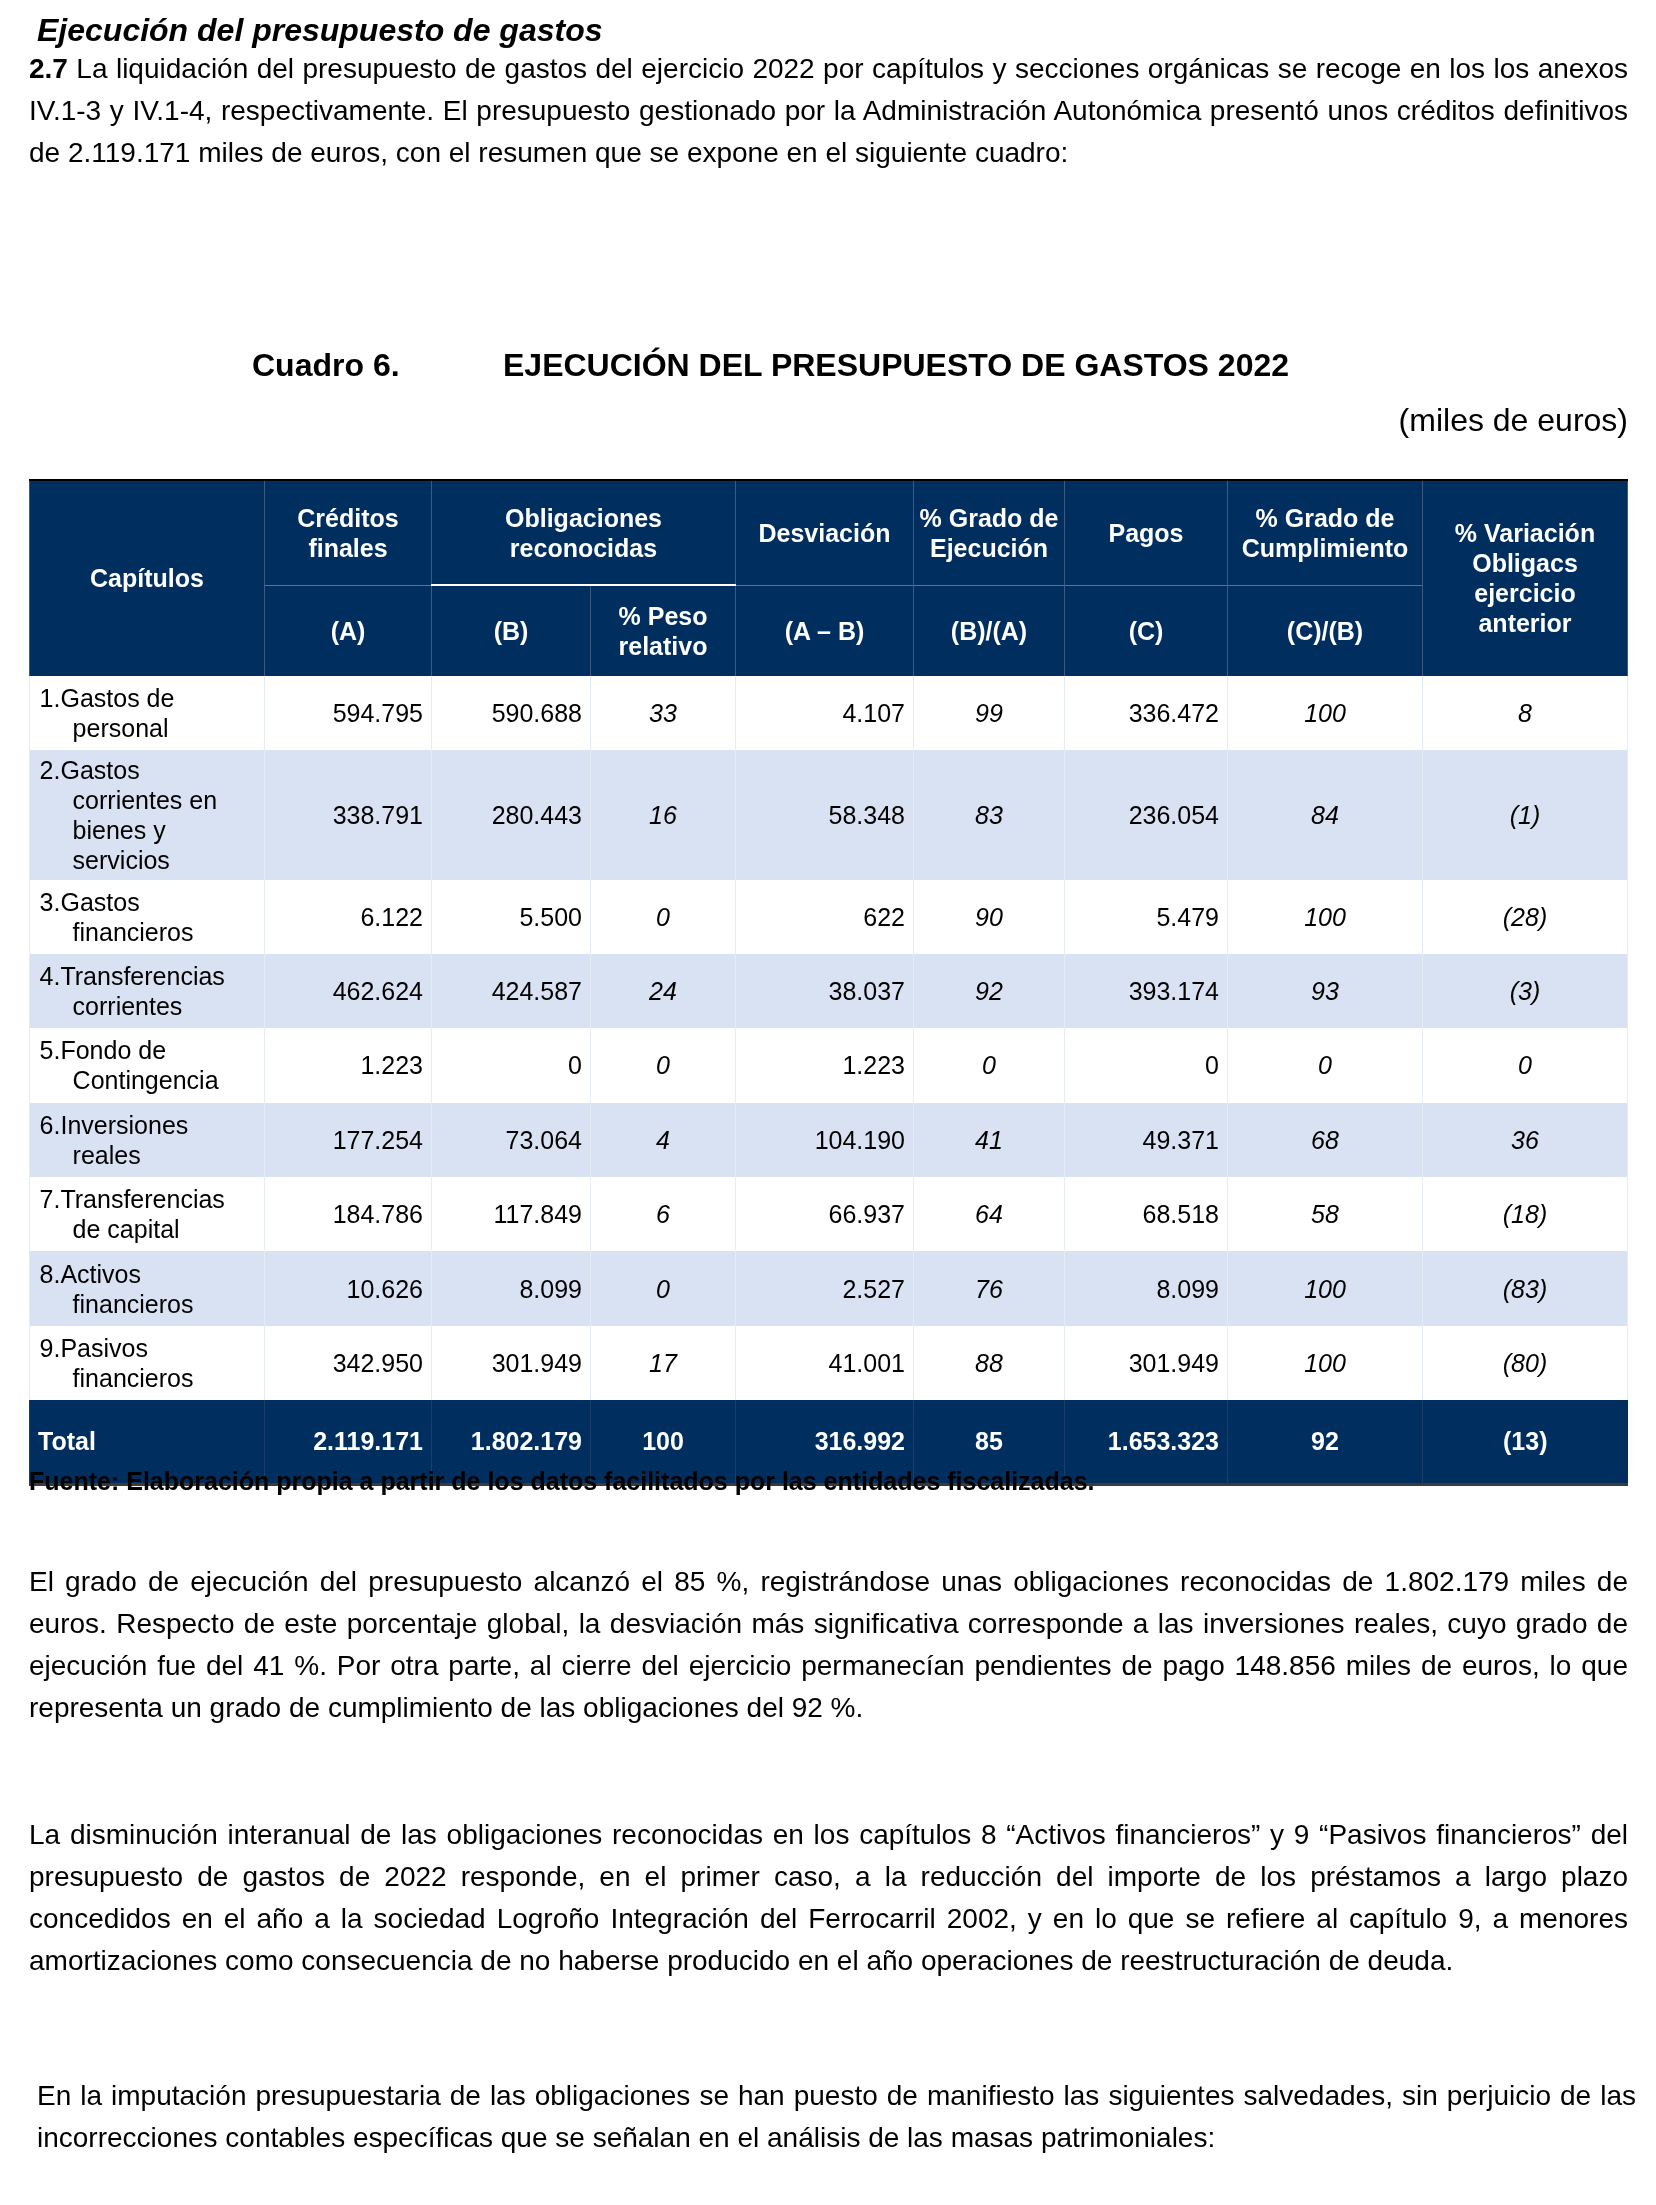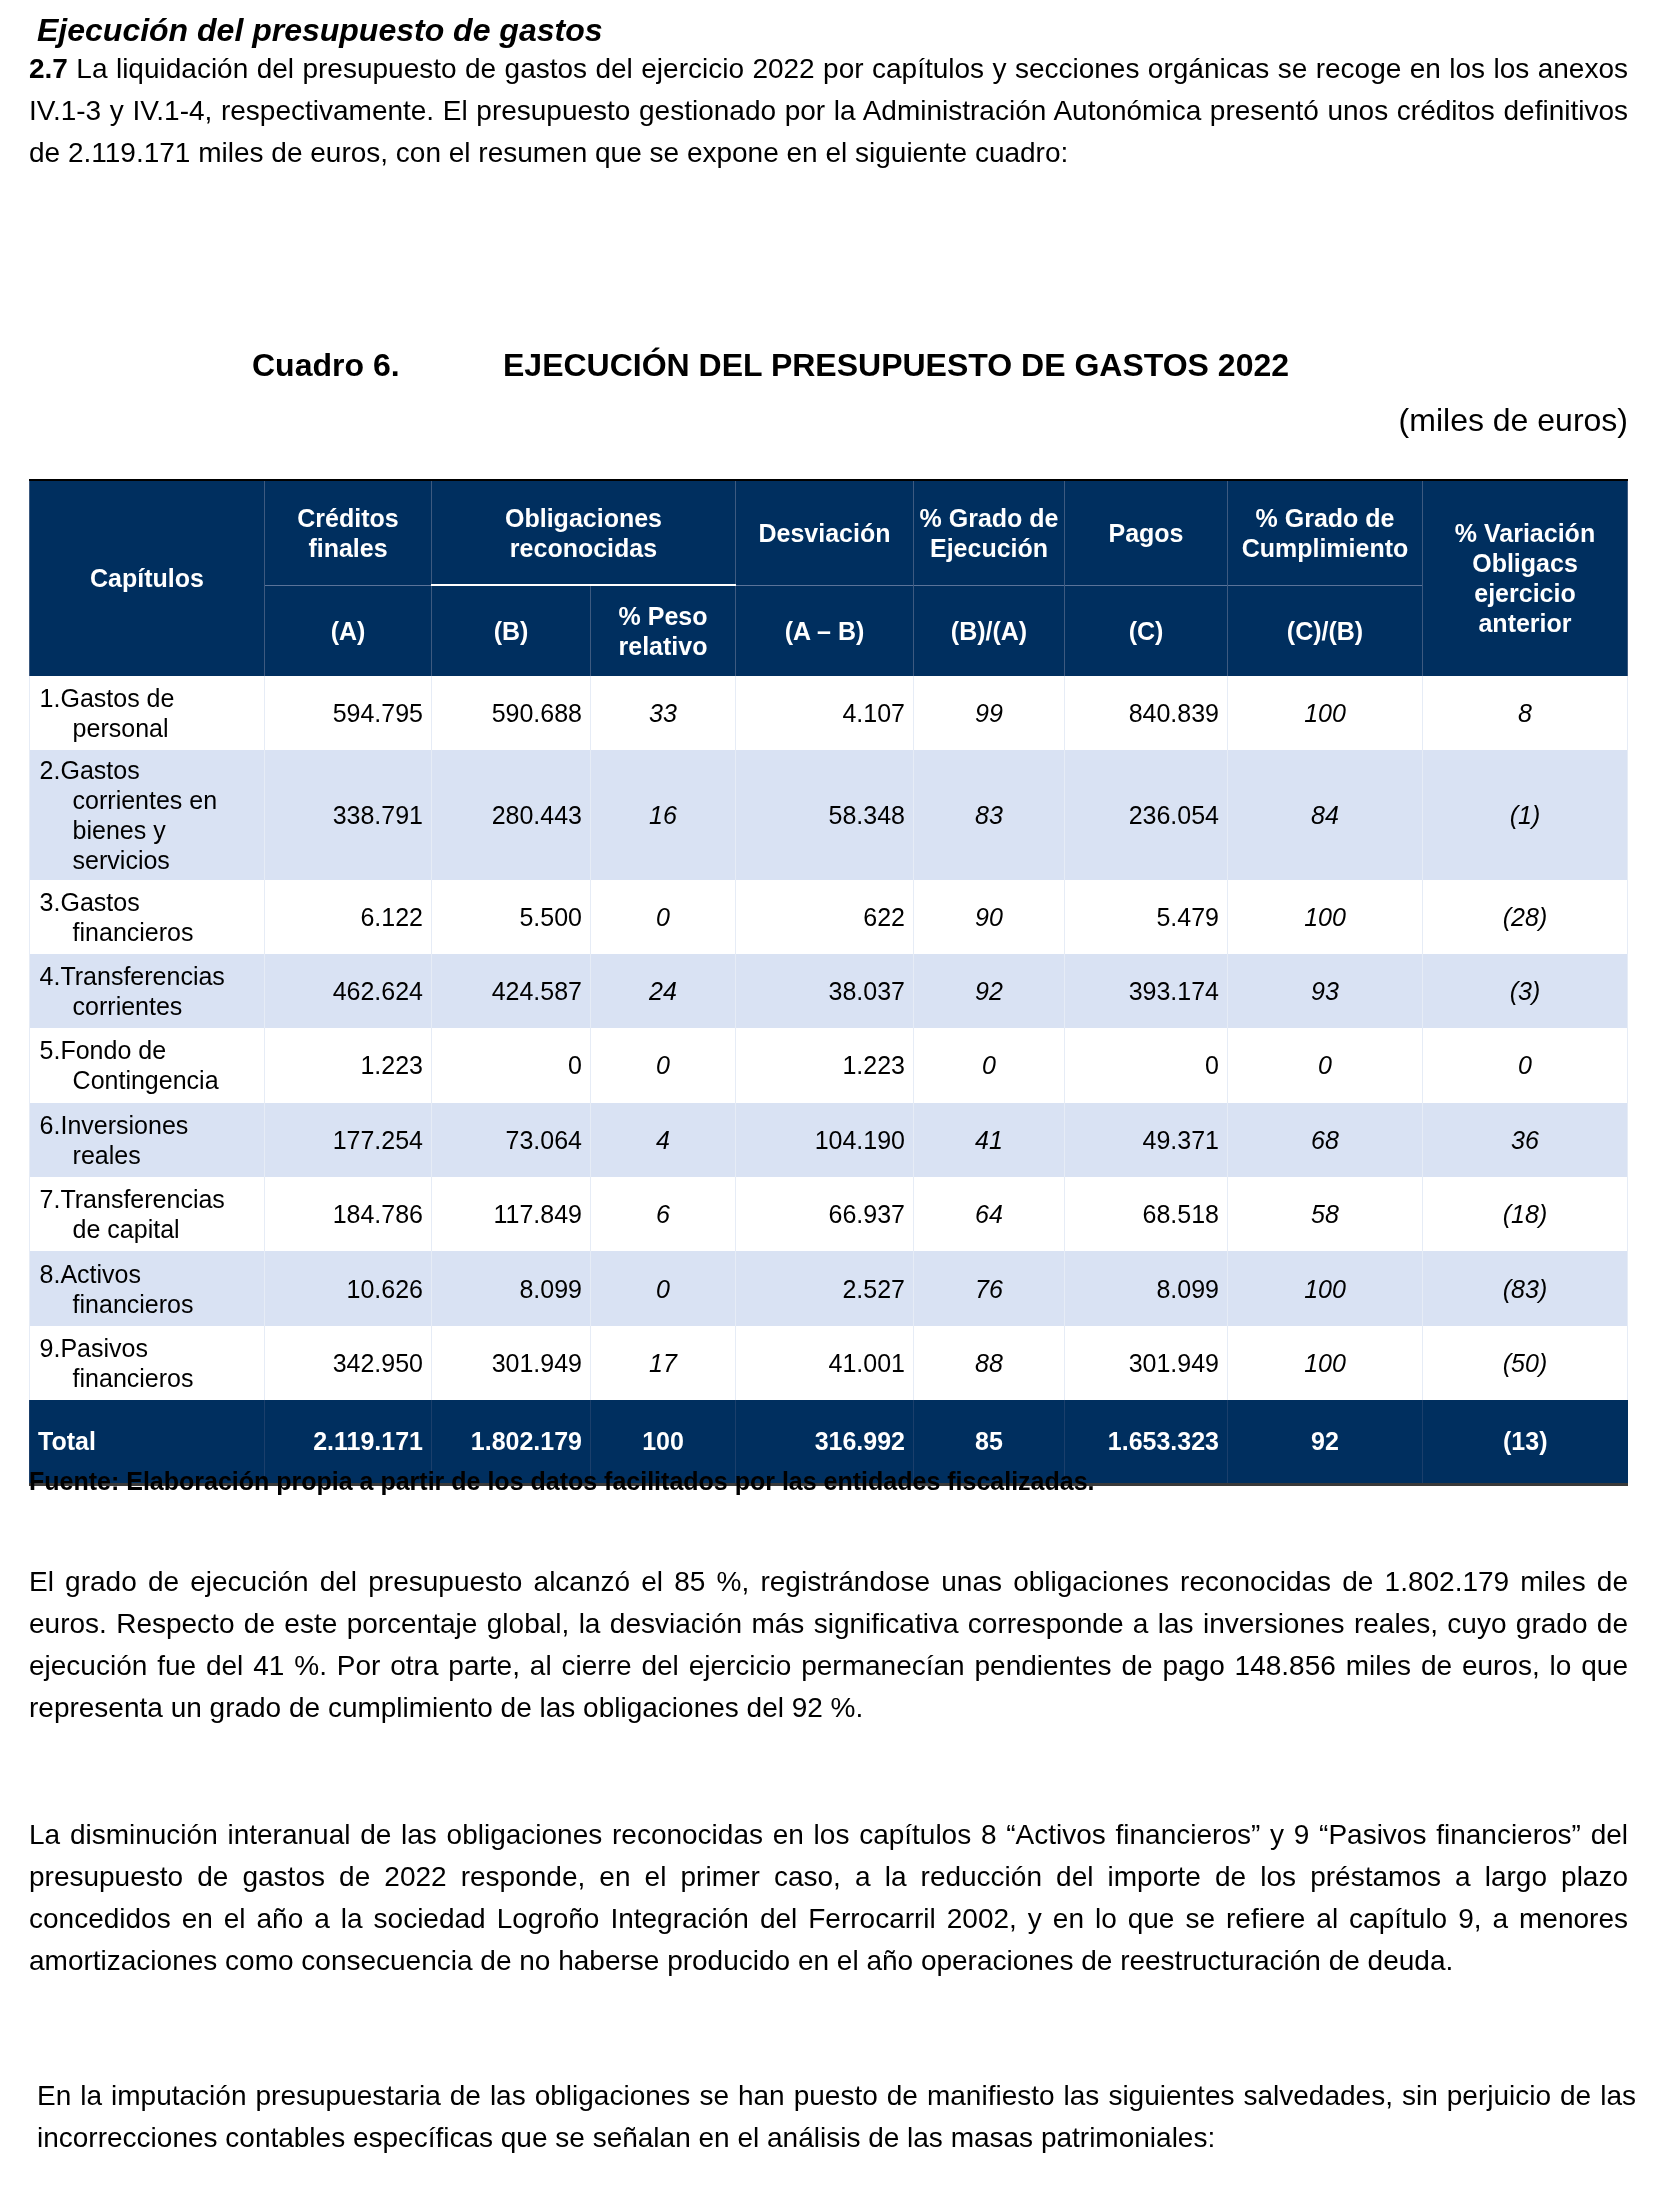--- a/index.html
+++ b/index.html
@@ -121,21 +121,21 @@
     <tbody>
       <tr class="h2">
         <td class="label">
             <span class="lab">1.Gastos de personal</span>
           </td>
         <td>594.795</td>
         <td>590.688</td>
         <td class="center">33</td>
         <td>4.107</td>
         <td class="center">99</td>
-        <td>840.839</td>
+        <td>336.472</td>
         <td class="center">100</td>
         <td class="center">8</td>
       </tr>
       <tr class="h4 alt">
         <td class="label">
             <span class="lab">2.Gastos corrientes en bienes y servicios</span>
           </td>
         <td>338.791</td>
         <td>280.443</td>
         <td class="center">16</td>
@@ -227,21 +227,21 @@
         <td class="label">
             <span class="lab">9.Pasivos financieros</span>
           </td>
         <td>342.950</td>
         <td>301.949</td>
         <td class="center">17</td>
         <td>41.001</td>
         <td class="center">88</td>
         <td>301.949</td>
         <td class="center">100</td>
-        <td class="center">(50)</td>
+        <td class="center">(80)</td>
       </tr>
     </tbody>
     <tfoot>
       <tr>
         <td class="label">Total</td>
         <td>2.119.171</td>
         <td>1.802.179</td>
         <td class="center">100</td>
         <td>316.992</td>
         <td class="center">85</td>

